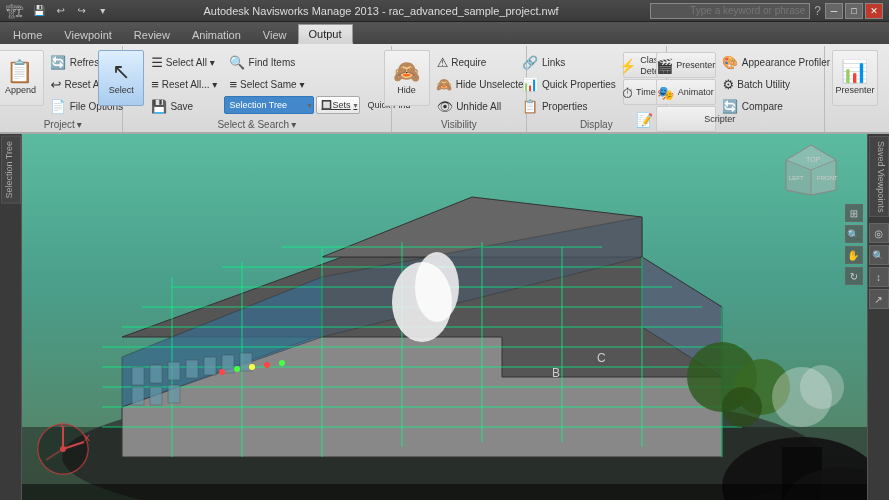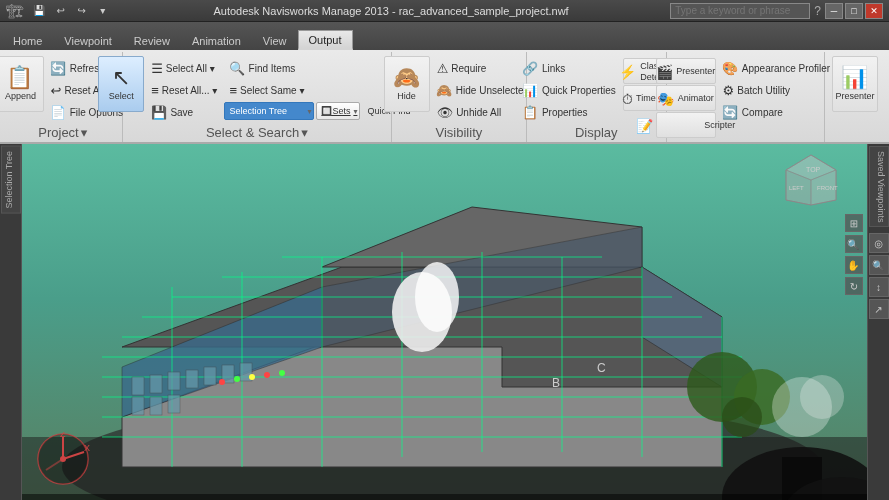--- a/index.html
+++ b/index.html
@@ -14,31 +14,31 @@
       justify-content: space-between;
       padding: 0 6px;
       border-bottom: 1px solid #222;
     }
     #title-bar .title-text { flex: 1; text-align: center; font-size: 11px; color: #ddd; }
     #title-bar .win-controls { display: flex; gap: 2px; }
     #title-bar .win-btn { width: 18px; height: 16px; background: #666; border: 1px solid #888; color: #fff; font-size: 9px; display: flex; align-items: center; justify-content: center; cursor: pointer; }
     #title-bar .win-btn.close { background: #c0392b; }
     #title-bar .quick-access { display: flex; gap: 3px; align-items: center; }
     #title-bar .qa-btn { width: 18px; height: 16px; background: transparent; border: none; color: #ccc; font-size: 10px; cursor: pointer; display: flex; align-items: center; justify-content: center; }
-    #title-bar .search-box { background: #555; border: 1px solid #888; color: #ddd; font-size: 10px; padding: 1px 4px; width: 140px; height: 16px; }
+    #title-bar .search-box { background: #555; border: 1px solid #888; color: #ddd; font-size: 10px; padding: 1px 4px; width: 160px; height: 16px; text-align: right; }
 
     
     #ribbon {
       background: linear-gradient(to bottom, #e8e8e8, #d4d4d4);
       border-bottom: 2px solid #aaa;
     }
     #ribbon-tabs {
       display: flex;
       background: linear-gradient(to bottom, #555, #444);
-      height: 28px;
+      height: 22px;
       align-items: flex-end;
       padding: 0 2px;
     }
     .ribbon-tab {
       padding: 3px 10px 2px;
       font-size: 11px;
       color: #ccc;
       cursor: pointer;
       background: transparent;
       border: 1px solid transparent;
@@ -73,21 +73,21 @@
     }
     .ribbon-group:last-child { border-right: none; }
     .ribbon-group-content {
       display: flex;
       align-items: flex-start;
       gap: 2px;
       flex: 1;
       padding-top: 2px;
     }
     .ribbon-group-label {
-      font-size: 13px;
+      font-size: 10px;
       color: #555;
       text-align: center;
       padding: 2px 0;
       width: 100%;
       display: flex;
       align-items: center;
       justify-content: center;
       gap: 2px;
     }
 

